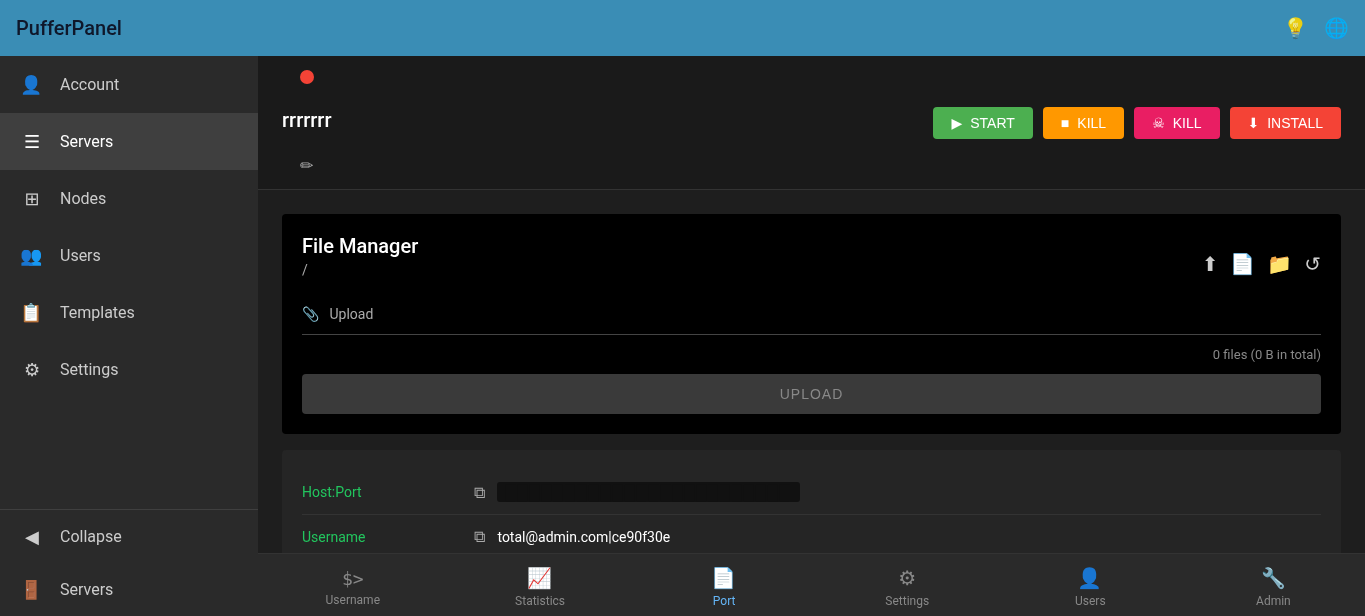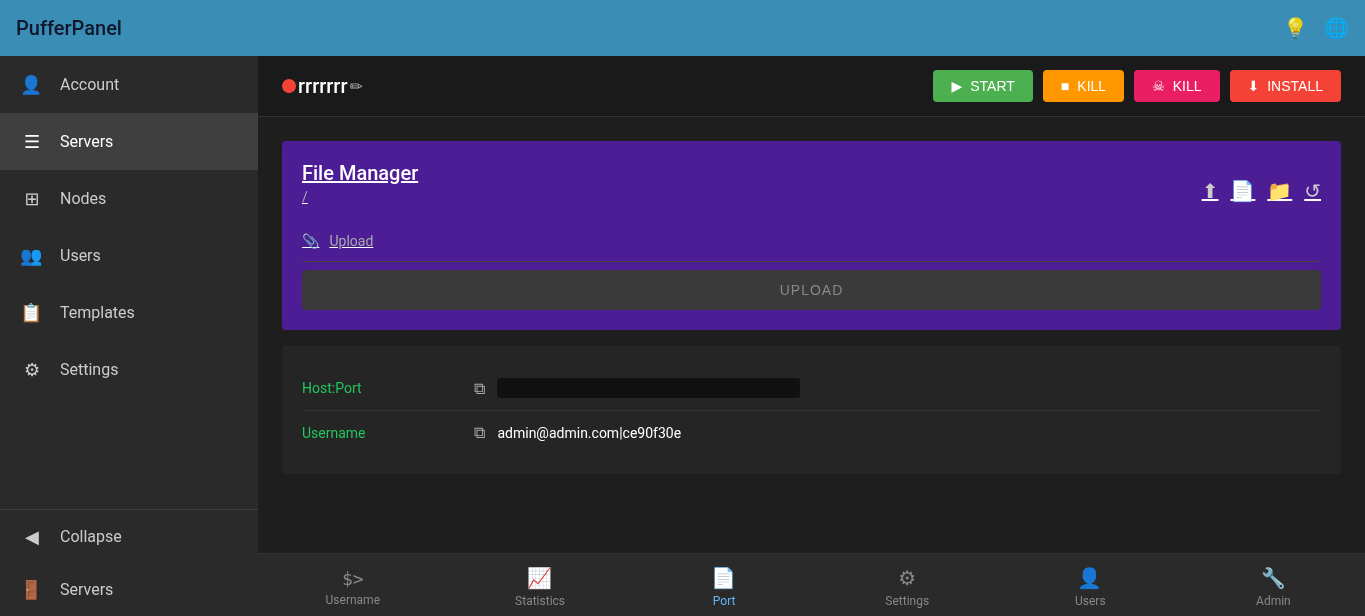--- a/index.html
+++ b/index.html
@@ -90,21 +90,22 @@
       padding: 14px 24px;
       display: flex;
       align-items: center;
       justify-content: space-between;
       border-bottom: 1px solid #333;
       flex-shrink: 0;
     }
     .server-name-area {
       display: flex;
       align-items: center;
-      gap: 2px;
+      gap: 24px;
+      flex-direction: column;
     }
     .status-dot {
       width: 14px;
       height: 14px;
       border-radius: 50%;
       background: #f44336;
       flex-shrink: 0;
     }
     .server-name {
       font-size: 20px;
@@ -150,25 +151,24 @@
       color: #fff;
       margin-bottom: 4px;
     }
     .section-subtitle {
       color: #aaa;
       font-size: 14px;
       margin-bottom: 16px;
     }
 
     .file-manager-section {
-      background: #4c1d95;
+      background: #000000;
       border-radius: 4px;
       padding: 20px;
       margin-bottom: 16px;
-      text-decoration: underline;
     }
     .fm-header {
       display: flex;
       justify-content: space-between;
       align-items: center;
       margin-bottom: 12px;
     }
     .fm-actions {
       display: flex;
       gap: 12px;
@@ -382,36 +382,37 @@
             <span class="fm-icon-btn">📁</span>
             <span class="fm-icon-btn">↺</span>
           </div>
         </div>
 
         <div class="upload-area">
           <span>📎</span>
           <span>Upload</span>
         </div>
 
+        <div class="files-count">0 files (0 B in total)</div>
 
         <button class="upload-btn">UPLOAD</button>
       </div>
 
       <div class="sftp-section">
 
         <div class="sftp-row">
           <span class="sftp-label">Host:Port</span>
           <span class="sftp-copy">⧉</span>
           <span class="sftp-redacted">████████████████████████</span>
         </div>
 
         <div class="sftp-row">
           <span class="sftp-label">Username</span>
           <span class="sftp-copy">⧉</span>
-          <span class="sftp-value">admin@admin.com|ce90f30e</span>
+          <span class="sftp-value">total@admin.com|ce90f30e</span>
         </div>
       </div>
 
     </div>
 
     <div class="bottom-tabs">
 
       <div class="tab-item">
         <span class="tab-icon" style="font-family: monospace; font-size: 18px;">$&gt;</span>
         <span>Username</span>

